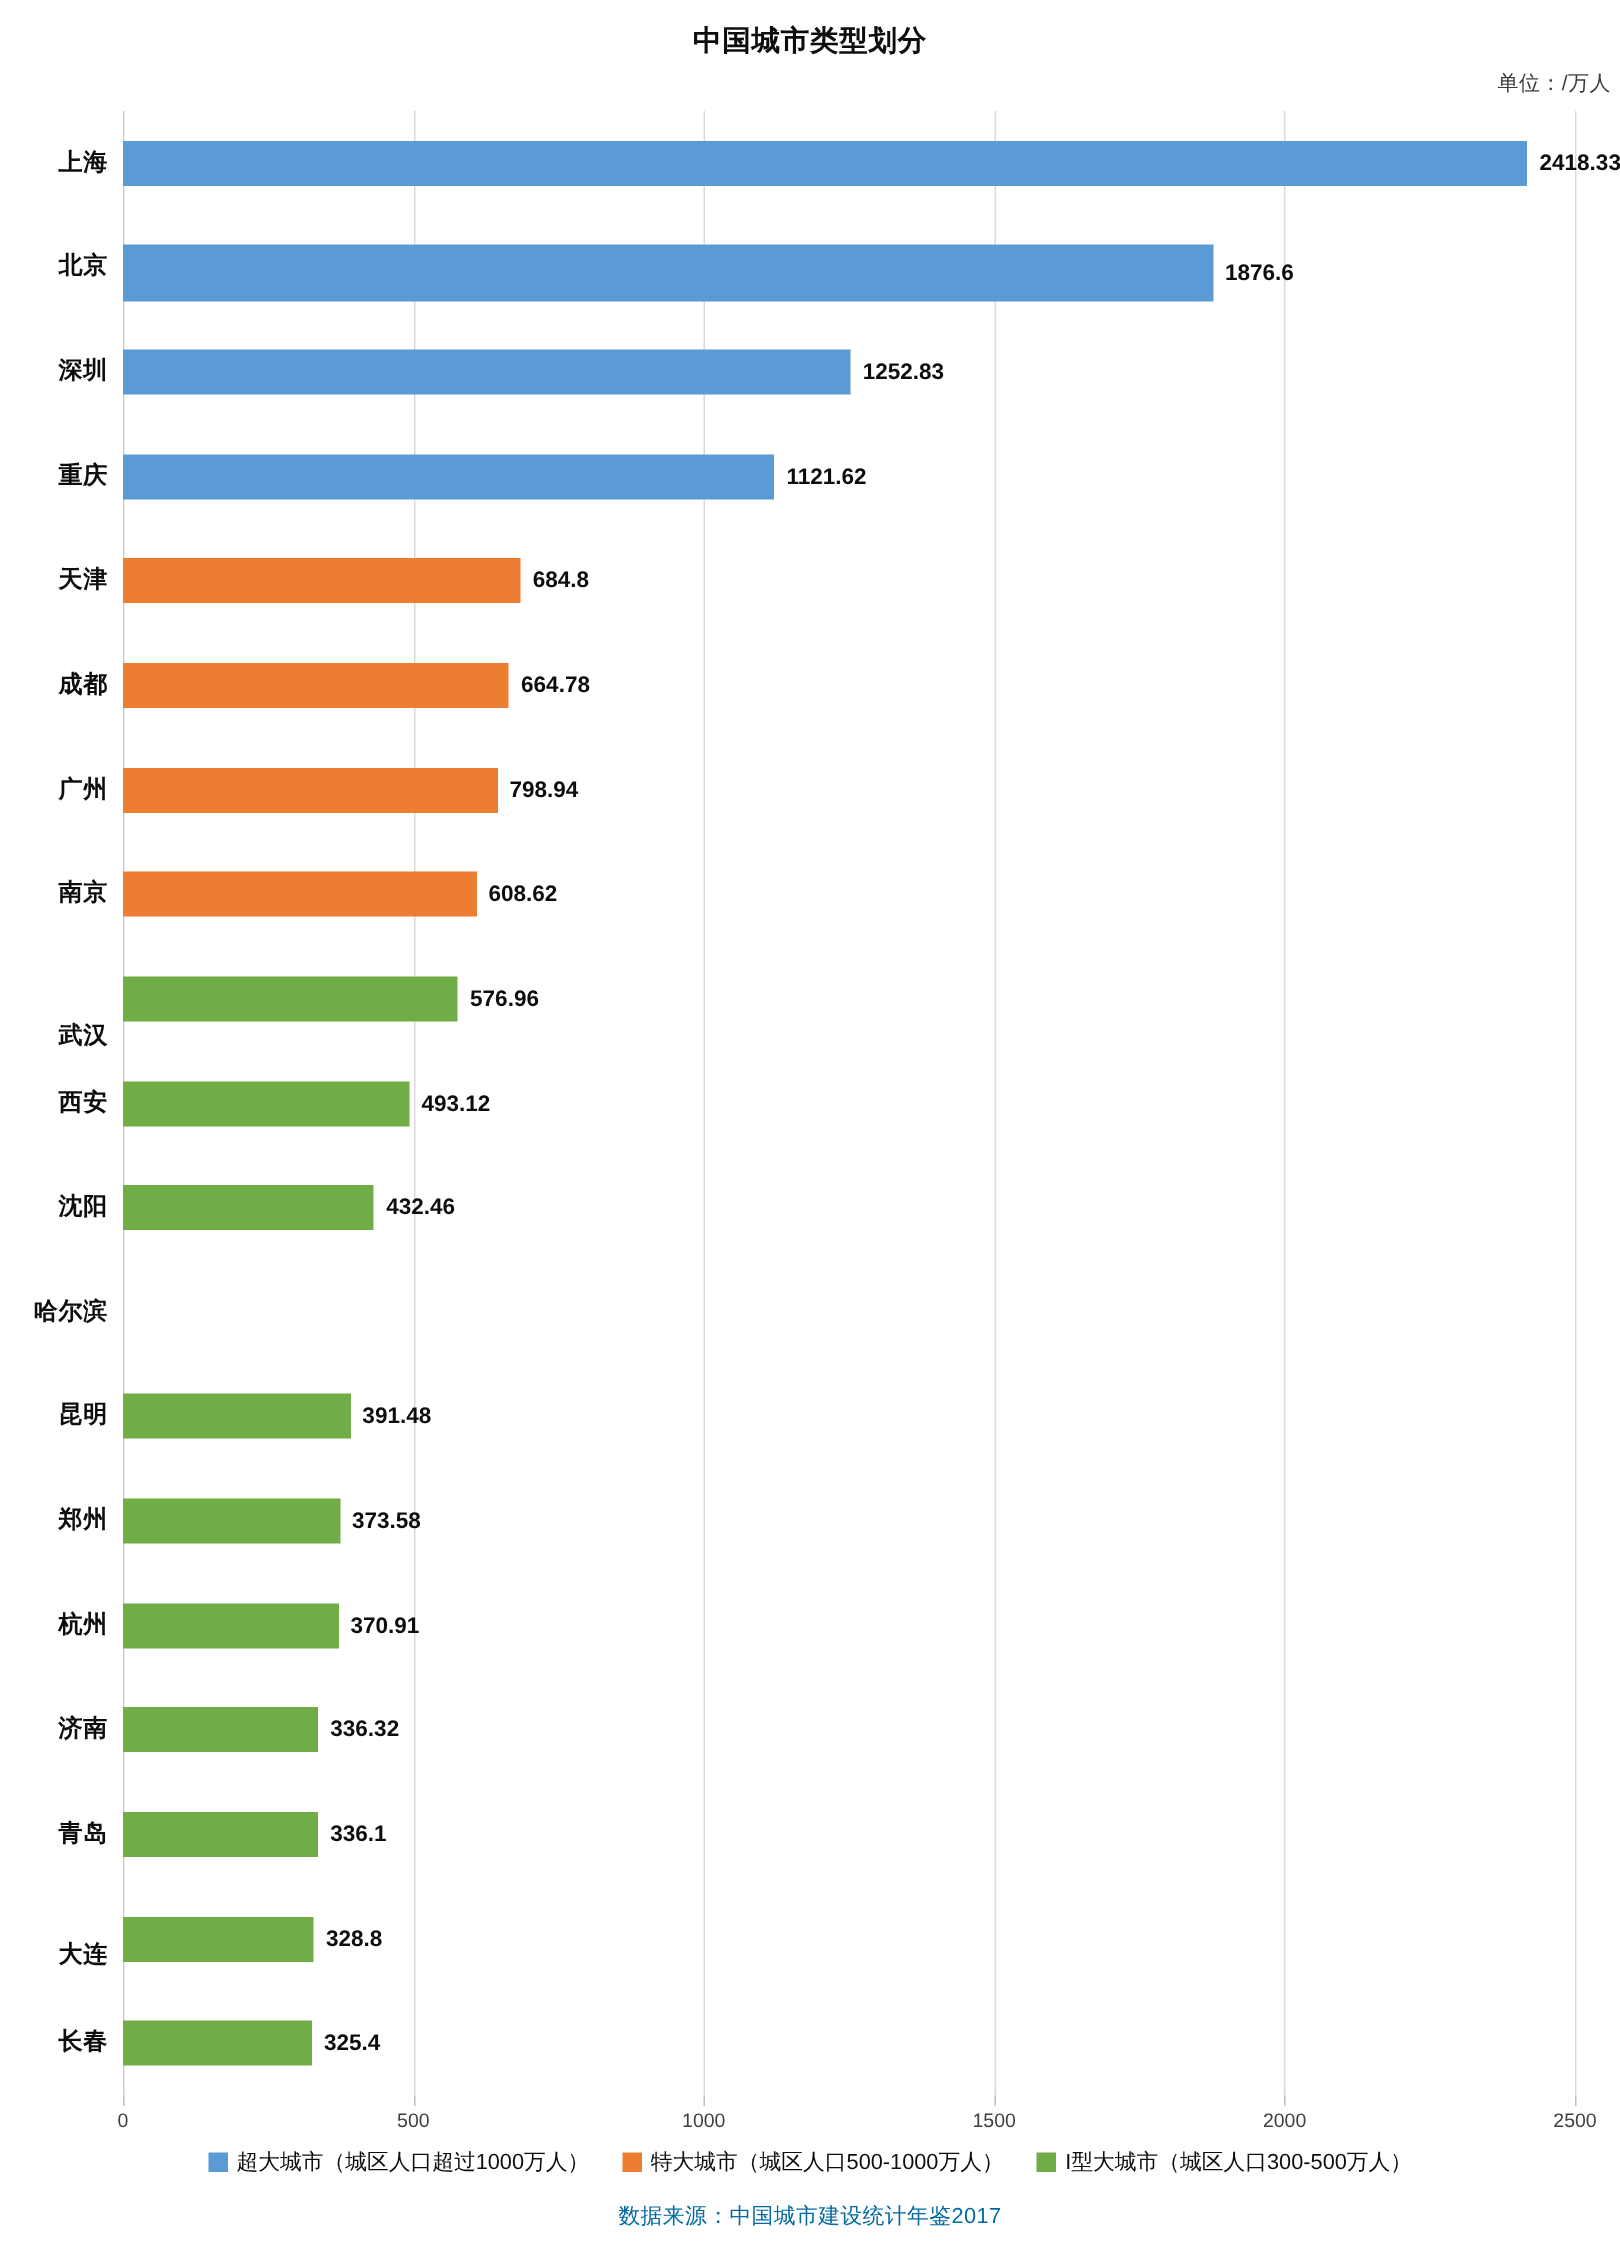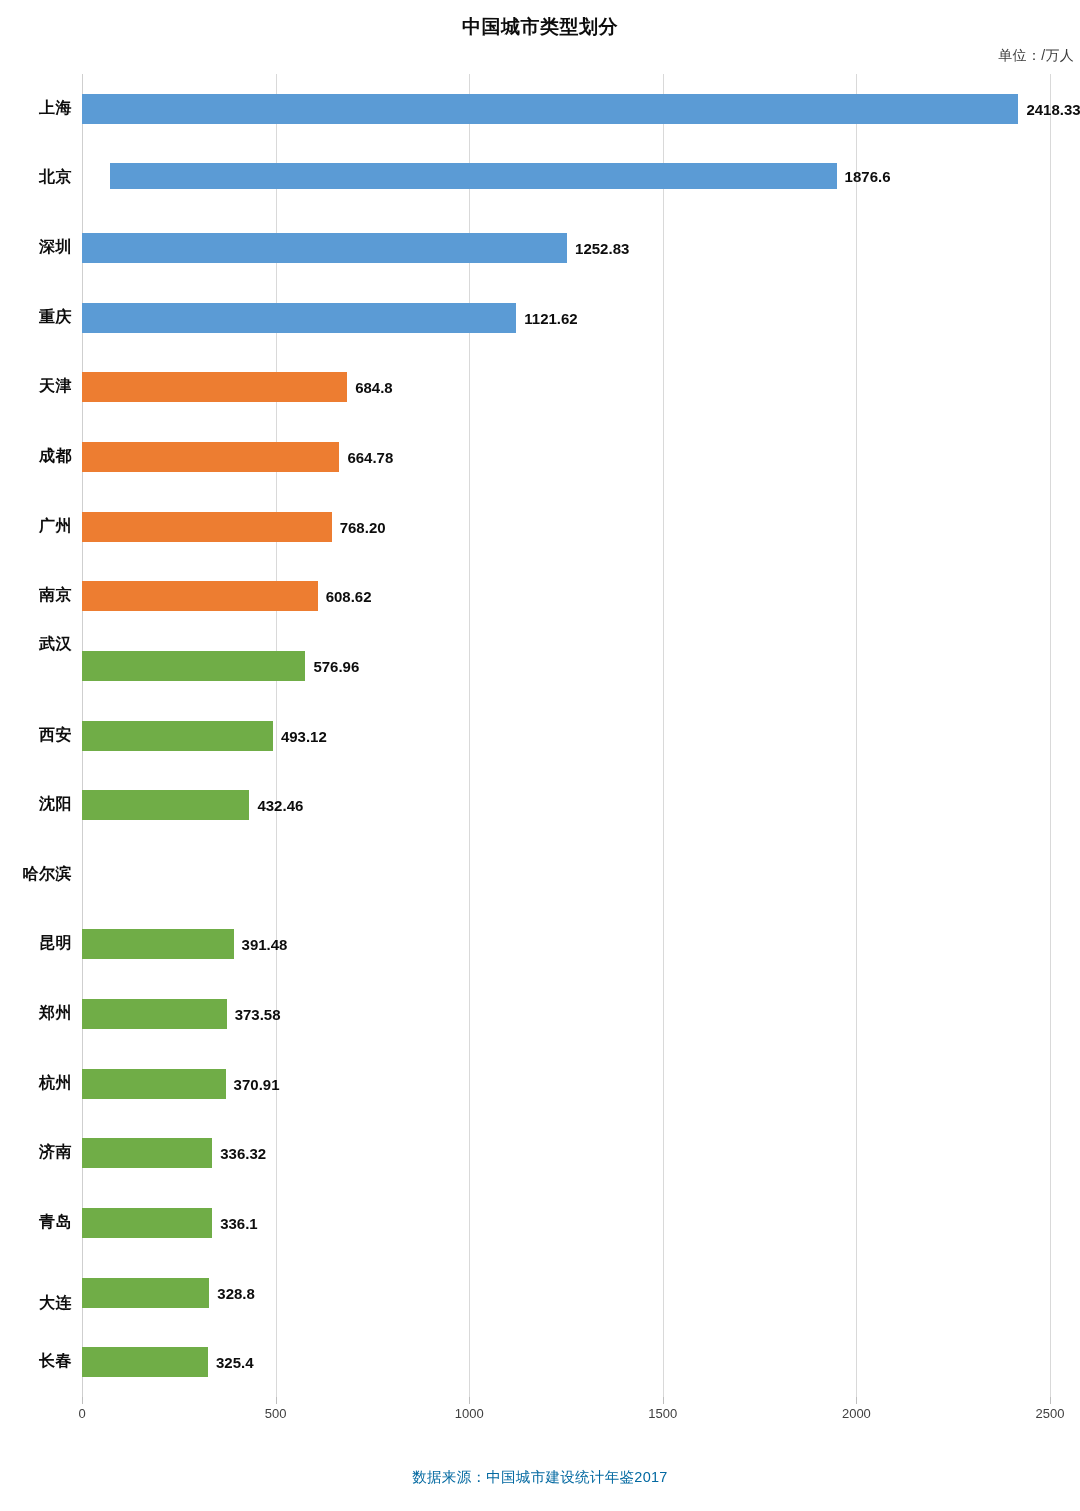--- a/index.html
+++ b/index.html
@@ -187,21 +187,21 @@
 
   <div class="cat-labels" id="cat-labels">
       <div class="cat-label" style="top: 23.8158px;">上海</div>
       <div class="cat-label" style="top: 93.4474px;">北京</div>
       <div class="cat-label" style="top: 163.079px;">深圳</div>
       <div class="cat-label" style="top: 232.711px;">重庆</div>
       <div class="cat-label" style="top: 302.342px;">天津</div>
       <div class="cat-label" style="top: 371.974px;">成都</div>
       <div class="cat-label" style="top: 441.605px;">广州</div>
       <div class="cat-label" style="top: 511.237px;">南京</div>
-      <div class="cat-label" style="top: 560px;">武汉</div>
+      <div class="cat-label" style="top: 606px;">武汉</div>
       <div class="cat-label" style="top: 650.5px;">西安</div>
       <div class="cat-label" style="top: 720.132px;">沈阳</div>
       <div class="cat-label" style="top: 789.763px;">哈尔滨</div>
       <div class="cat-label" style="top: 859.395px;">昆明</div>
       <div class="cat-label" style="top: 929.026px;">郑州</div>
       <div class="cat-label" style="top: 998.658px;">杭州</div>
       <div class="cat-label" style="top: 1068.29px;">济南</div>
       <div class="cat-label" style="top: 1137.92px;">青岛</div>
       <div class="cat-label" style="top: 1219px;">大连</div>
       <div class="cat-label" style="top: 1277.18px;">长春</div>
@@ -214,21 +214,21 @@
         <div class="gridline" style="left: 387.2px;"></div>
         <div class="gridline" style="left: 580.8px;"></div>
         <div class="gridline" style="left: 774.4px;"></div>
         <div class="gridline" style="left: 968px;"></div>
       </div>
     <div class="bars-layer" id="bars-layer">
         <div class="bar-row" style="top: 19.8158px; height: 30px;">
           <div class="bar" style="width: 936.377px; background: rgb(91, 155, 213);"></div>
           <div class="bar-value" style="left: 944.377px;">2418.33</div>
         </div>
-        <div class="bar-row" style="top: 89.4474px; height: 26px; margin-left: 28px;">
+        <div class="bar-row" style="top: 89.4474px; height: 38px;">
           <div class="bar" style="width: 726.62px; background: rgb(91, 155, 213);"></div>
           <div class="bar-value" style="left: 734.62px;">1876.6</div>
         </div>
         <div class="bar-row" style="top: 159.079px; height: 30px;">
           <div class="bar" style="width: 485.096px; background: rgb(91, 155, 213);"></div>
           <div class="bar-value" style="left: 493.096px;">1252.83</div>
         </div>
         <div class="bar-row" style="top: 228.711px; height: 30px;">
           <div class="bar" style="width: 434.291px; background: rgb(91, 155, 213);"></div>
           <div class="bar-value" style="left: 442.291px;">1121.62</div>
@@ -236,21 +236,21 @@
         <div class="bar-row" style="top: 298.342px; height: 30px;">
           <div class="bar" style="width: 265.155px; background: rgb(237, 125, 49);"></div>
           <div class="bar-value" style="left: 273.155px;">684.8</div>
         </div>
         <div class="bar-row" style="top: 367.974px; height: 30px;">
           <div class="bar" style="width: 257.403px; background: rgb(237, 125, 49);"></div>
           <div class="bar-value" style="left: 265.403px;">664.78</div>
         </div>
         <div class="bar-row" style="top: 437.605px; height: 30px;">
           <div class="bar" style="width: 249.701px; background: rgb(237, 125, 49);"></div>
-          <div class="bar-value" style="left: 257.701px;">768.20</div>
+          <div class="bar-value" style="left: 257.701px;">798.94</div>
         </div>
         <div class="bar-row" style="top: 507.237px; height: 30px;">
           <div class="bar" style="width: 235.658px; background: rgb(237, 125, 49);"></div>
           <div class="bar-value" style="left: 243.658px;">608.62</div>
         </div>
         <div class="bar-row" style="top: 576.868px; height: 30px;">
           <div class="bar" style="width: 223.399px; background: rgb(112, 173, 71);"></div>
           <div class="bar-value" style="left: 231.399px;">576.96</div>
         </div>
         <div class="bar-row" style="top: 646.5px; height: 30px;">
@@ -300,16 +300,30 @@
       <div class="x-tick" style="left: 387.2px;"></div>
       <div class="x-tick-label" style="left: 387.2px;">1000</div>
       <div class="x-tick" style="left: 580.8px;"></div>
       <div class="x-tick-label" style="left: 580.8px;">1500</div>
       <div class="x-tick" style="left: 774.4px;"></div>
       <div class="x-tick-label" style="left: 774.4px;">2000</div>
       <div class="x-tick" style="left: 968px;"></div>
       <div class="x-tick-label" style="left: 968px;">2500</div>
     </div>
 
+  <div class="legend" id="legend">
+      <div class="legend-item">
+        <span class="legend-swatch" style="background: rgb(91, 155, 213);"></span>
+        <span>超大城市（城区人口超过1000万人）</span>
+      </div>
+      <div class="legend-item">
+        <span class="legend-swatch" style="background: rgb(237, 125, 49);"></span>
+        <span>特大城市（城区人口500-1000万人）</span>
+      </div>
+      <div class="legend-item">
+        <span class="legend-swatch" style="background: rgb(112, 173, 71);"></span>
+        <span>I型大城市（城区人口300-500万人）</span>
+      </div>
+    </div>
 
   <div class="source-note">数据来源：中国城市建设统计年鉴2017</div>
 
 </div>
 
 </body></html>

